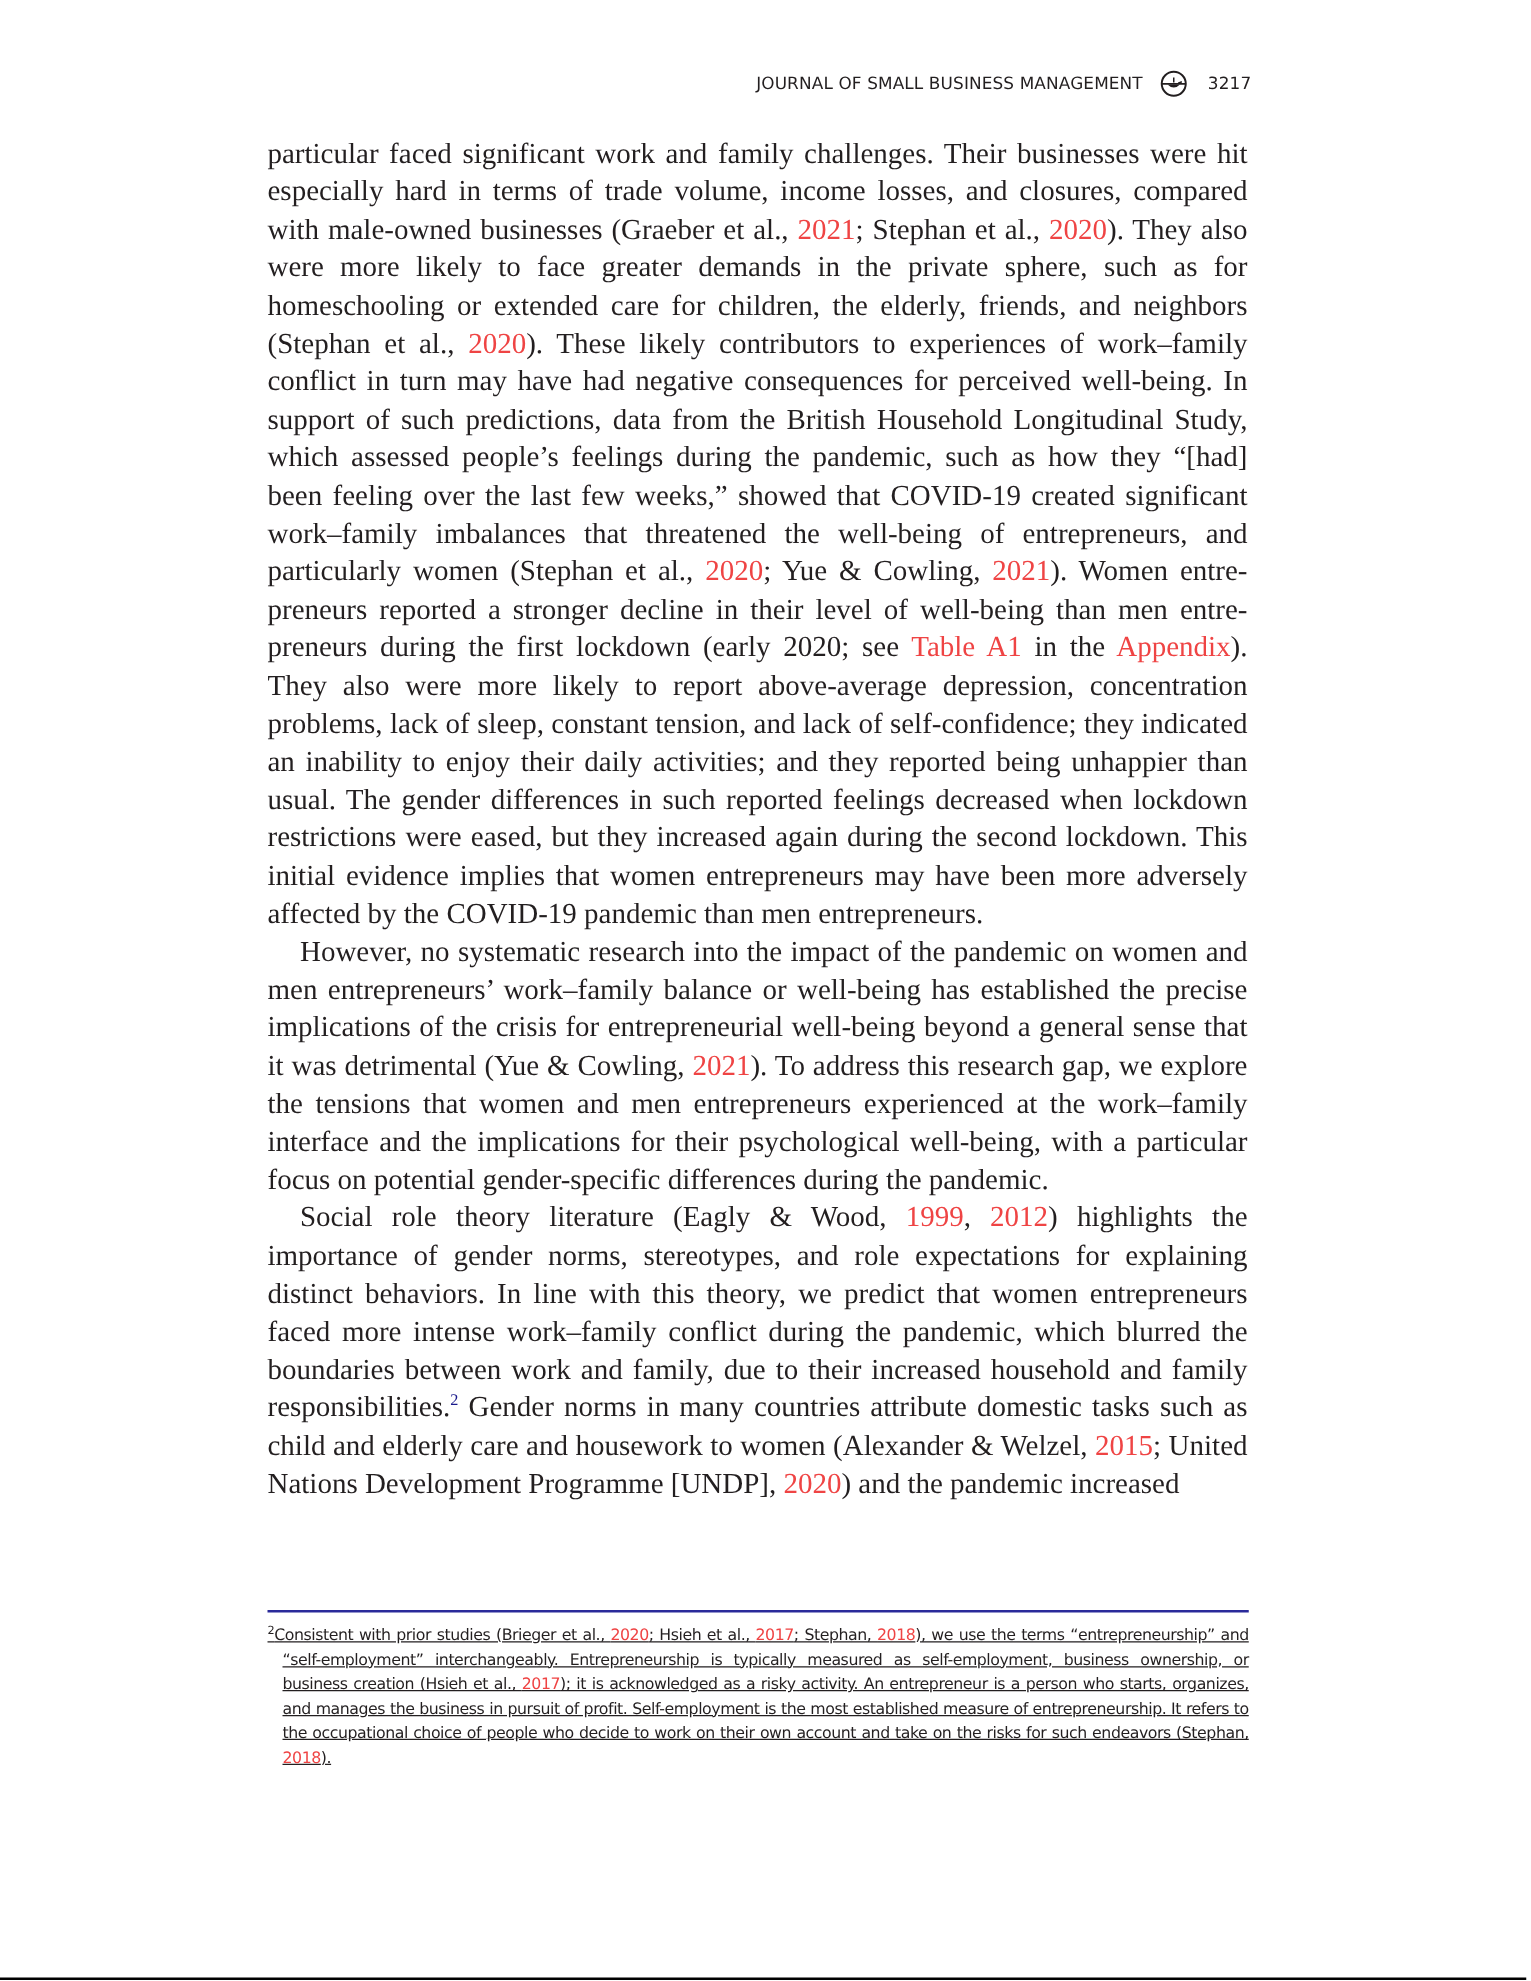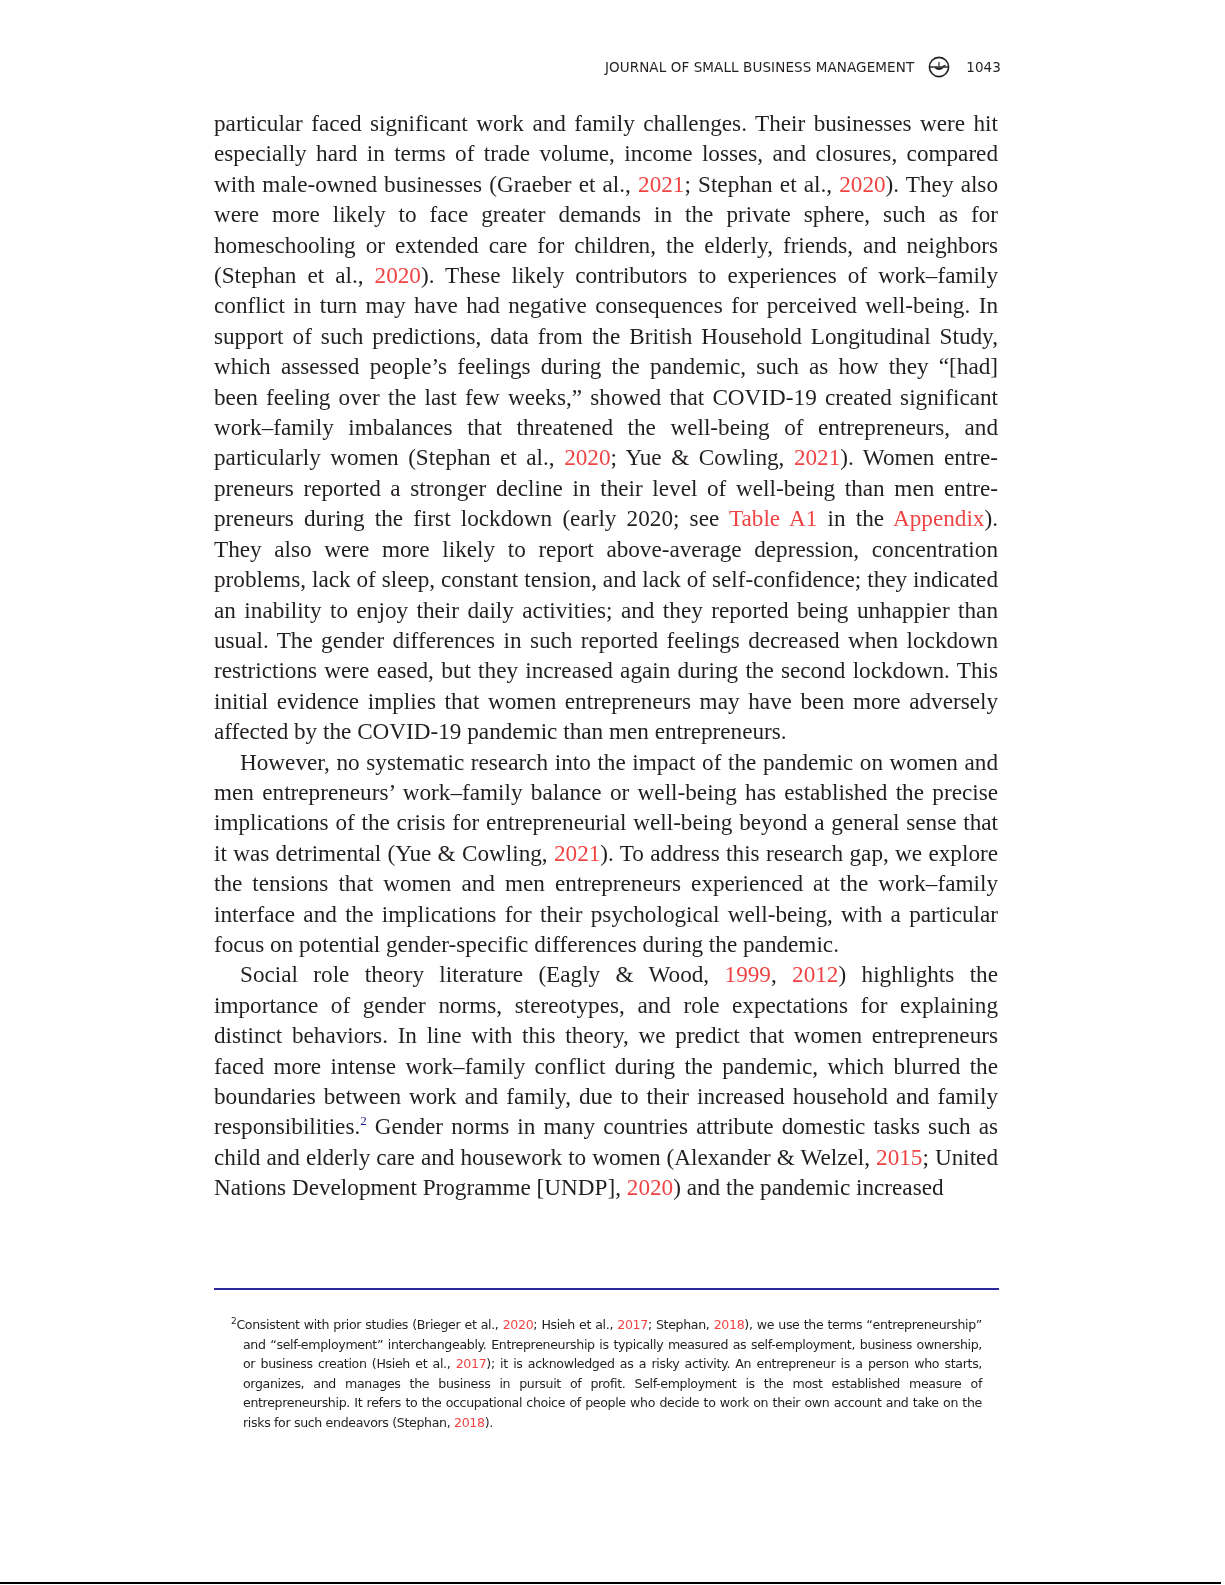--- a/index.html
+++ b/index.html
@@ -25,40 +25,40 @@
     .body-text p.indent { text-indent: 26px; }
     .link { color: #ef4444; }
     sup.fn { font-size: 13px; vertical-align: 9px; line-height: 0; color: #1a1a8c; }
     .rule { position: absolute; left: 214px; top: 1288px; width: 785px; height: 2px; background: #2a2a9a; }
     .footnote {
       position: absolute; left: 214px; top: 1298px; width: 785px;
       font-family: "DejaVu Sans", "Liberation Sans", sans-serif;
       font-size: 12.6px; line-height: 19.6px; color: #231f20;
       text-align: justify; letter-spacing: -0.35px;
     }
-    .footnote p { margin: 17px; padding-left: 12px; text-indent: -12px; }
+    .footnote p { margin: 0; padding-left: 12px; text-indent: -12px; text-decoration: underline; }
     .footnote sup { font-size: 9px; vertical-align: 5px; line-height: 0; }
   </style>
 </head>
 <body>
 
 <div class="page">
 
   <div class="header">
     <span class="journal">JOURNAL OF SMALL BUSINESS MANAGEMENT</span>
     <span class="logo">
       <svg width="22" height="22" viewBox="0 0 22 22">
         <circle cx="11" cy="11" r="9.6" fill="none" stroke="#231f20" stroke-width="1.6"></circle>
         <line x1="1.6" y1="11" x2="20.4" y2="11" stroke="#231f20" stroke-width="1.4"></line>
         <path d="M6 11.5 Q11 16.5 16 11.5 Z" fill="#231f20"></path>
         <line x1="11" y1="6" x2="11" y2="10" stroke="#231f20" stroke-width="1.2"></line>
         <path d="M14.5 10.6 L17.5 9.4" stroke="#231f20" stroke-width="1.2"></path>
       </svg>
     </span>
-    <span class="pageno">1043</span>
+    <span class="pageno">3217</span>
   </div>
 
   <div class="body-text">
     <p><span>particular faced significant work and family challenges. Their businesses were hit especially hard in terms of trade volume, income losses, and closures, compared with male-owned businesses (Graeber et al., </span><span class="link">2021</span><span>; Stephan et al., </span><span class="link">2020</span><span>). They also were more likely to face greater demands in the private sphere, such as for homeschooling or extended care for children, the elderly, friends, and neighbors (Stephan et al., </span><span class="link">2020</span><span>). These likely contributors to experiences of work–family conflict in turn may have had negative consequences for perceived well-being. In support of such predictions, data from the British Household Longitudinal Study, which assessed people’s feelings during the pandemic, such as how they “[had] been feeling over the last few weeks,” showed that COVID-19 created significant work–family imbalances that threatened the well-being of entrepreneurs, and particularly women (Stephan et al., </span><span class="link">2020</span><span>; Yue &amp; Cowling, </span><span class="link">2021</span><span>). Women entre­preneurs reported a stronger decline in their level of well-being than men entre­preneurs during the first lockdown (early 2020; see </span><span class="link">Table A1</span><span> in the </span><span class="link">Appendix</span><span>). They also were more likely to report above-average depression, concentration problems, lack of sleep, constant tension, and lack of self-confidence; they indi­cated an inability to enjoy their daily activities; and they reported being unhappier than usual. The gender differences in such reported feelings decreased when lockdown restrictions were eased, but they increased again during the second lockdown. This initial evidence implies that women entrepreneurs may have been more adversely affected by the COVID-19 pandemic than men entrepreneurs.</span></p>
 
     <p class="indent"><span>However, no systematic research into the impact of the pandemic on women and men entrepreneurs’ work–family balance or well-being has estab­lished the precise implications of the crisis for entrepreneurial well-being beyond a general sense that it was detrimental (Yue &amp; Cowling, </span><span class="link">2021</span><span>). To address this research gap, we explore the tensions that women and men entrepreneurs experienced at the work–family interface and the implications for their psychological well-being, with a particular focus on potential gender-specific differences during the pandemic.</span></p>
 
     <p class="indent"><span>Social role theory literature (Eagly &amp; Wood, </span><span class="link">1999</span><span>, </span><span class="link">2012</span><span>) highlights the importance of gender norms, stereotypes, and role expectations for explain­ing distinct behaviors. In line with this theory, we predict that women entrepreneurs faced more intense work–family conflict during the pan­demic, which blurred the boundaries between work and family, due to their increased household and family responsibilities.</span><sup class="fn">2</sup><span> Gender norms in many countries attribute domestic tasks such as child and elderly care and housework to women (Alexander &amp; Welzel, </span><span class="link">2015</span><span>; United Nations Development Programme [UNDP], </span><span class="link">2020</span><span>) and the pandemic increased</span></p>
   </div>
 

